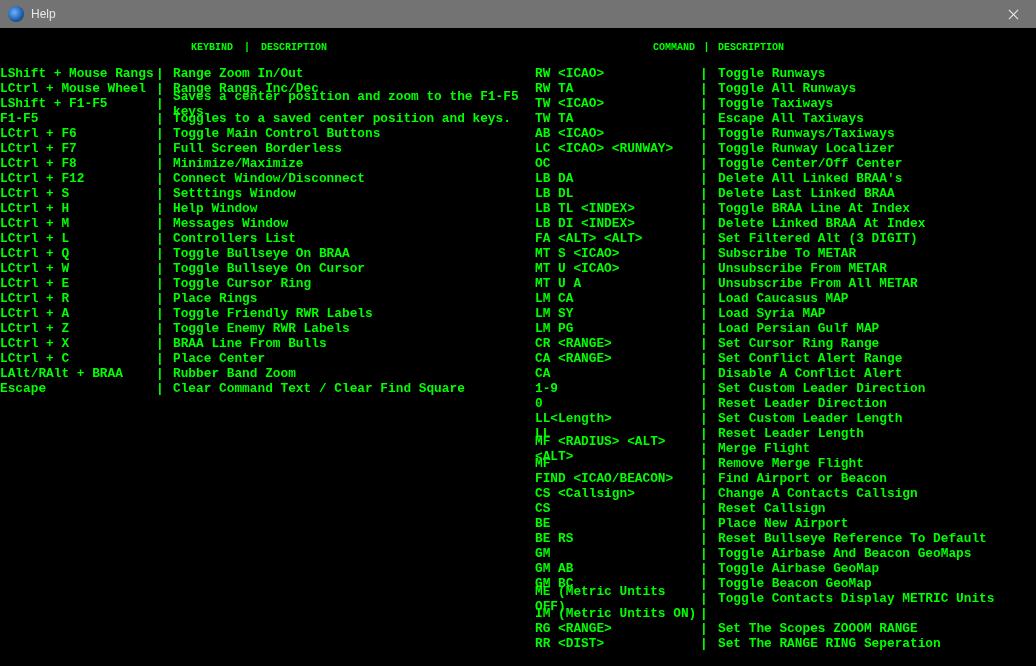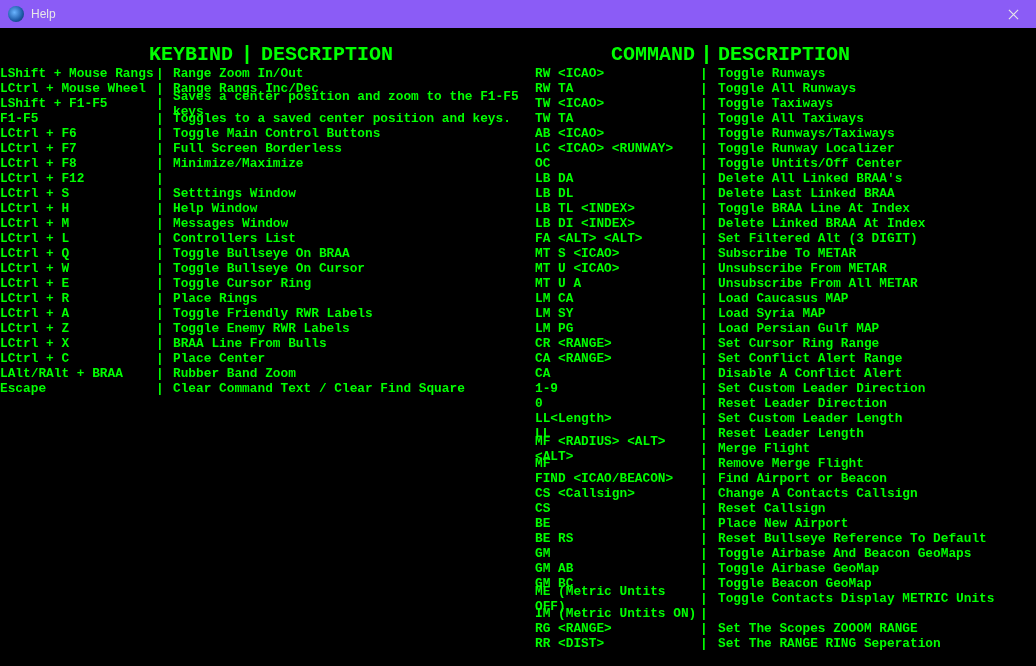--- a/index.html
+++ b/index.html
@@ -7,21 +7,21 @@
       width: 1036px;
       height: 666px;
       background: #000;
       font-family: 'Consolas', 'Courier New', monospace;
       font-size: 12.8px;
       font-weight: bold;
       overflow: hidden;
     }
     .titlebar {
       height: 28px;
-      background: #8b5cf6;
+      background: #737373;
       display: flex;
       align-items: center;
       padding: 0 8px;
       color: #e8e8e8;
       font-family: 'Segoe UI', Tahoma, sans-serif;
       font-size: 12px;
       font-weight: normal;
     }
     .titlebar-icon {
       width: 16px;
@@ -49,22 +49,21 @@
     }
     .col {
       display: flex;
       flex-direction: column;
     }
     .col-left { width: 535px; }
     .col-right { width: 490px; }
     .header-row {
       display: flex;
       height: 24px;
-      align-items: center;
-      font-size: 20px;
+      font-size: 10px;
     }
     .header-key { width: 233px; text-align: right; }
     .header-sep { width: 28px; text-align: center; }
     .header-desc { flex: 1; text-align: left; }
     .col-right .header-key { width: 160px; text-align: right; }
     .col-right .header-sep { width: 23px; }
     .row {
       display: flex;
       height: 15px;
       align-items: center;
@@ -128,20 +127,21 @@
           <span class="d">Full Screen Borderless</span>
         </div>
         <div class="row">
           <span class="k">LCtrl + F8</span>
           <span class="s">|</span>
           <span class="d">Minimize/Maximize</span>
         </div>
         <div class="row">
           <span class="k">LCtrl + F12</span>
           <span class="s">|</span>
+          <span class="d">Connect Window/Disconnect</span>
         </div>
         <div class="row">
           <span class="k">LCtrl + S</span>
           <span class="s">|</span>
           <span class="d">Setttings Window</span>
         </div>
         <div class="row">
           <span class="k">LCtrl + H</span>
           <span class="s">|</span>
           <span class="d">Help Window</span>
@@ -227,36 +227,36 @@
           <span class="d">Toggle All Runways</span>
         </div>
         <div class="row">
           <span class="k">TW &lt;ICAO&gt;</span>
           <span class="s">|</span>
           <span class="d">Toggle Taxiways</span>
         </div>
         <div class="row">
           <span class="k">TW TA</span>
           <span class="s">|</span>
-          <span class="d">Toggle All Taxiways</span>
+          <span class="d">Escape All Taxiways</span>
         </div>
         <div class="row">
           <span class="k">AB &lt;ICAO&gt;</span>
           <span class="s">|</span>
           <span class="d">Toggle Runways/Taxiways</span>
         </div>
         <div class="row">
           <span class="k">LC &lt;ICAO&gt; &lt;RUNWAY&gt;</span>
           <span class="s">|</span>
           <span class="d">Toggle Runway Localizer</span>
         </div>
         <div class="row">
           <span class="k">OC</span>
           <span class="s">|</span>
-          <span class="d">Toggle Untits/Off Center</span>
+          <span class="d">Toggle Center/Off Center</span>
         </div>
         <div class="row">
           <span class="k">LB DA</span>
           <span class="s">|</span>
           <span class="d">Delete All Linked BRAA's</span>
         </div>
         <div class="row">
           <span class="k">LB DL</span>
           <span class="s">|</span>
           <span class="d">Delete Last Linked BRAA</span>

